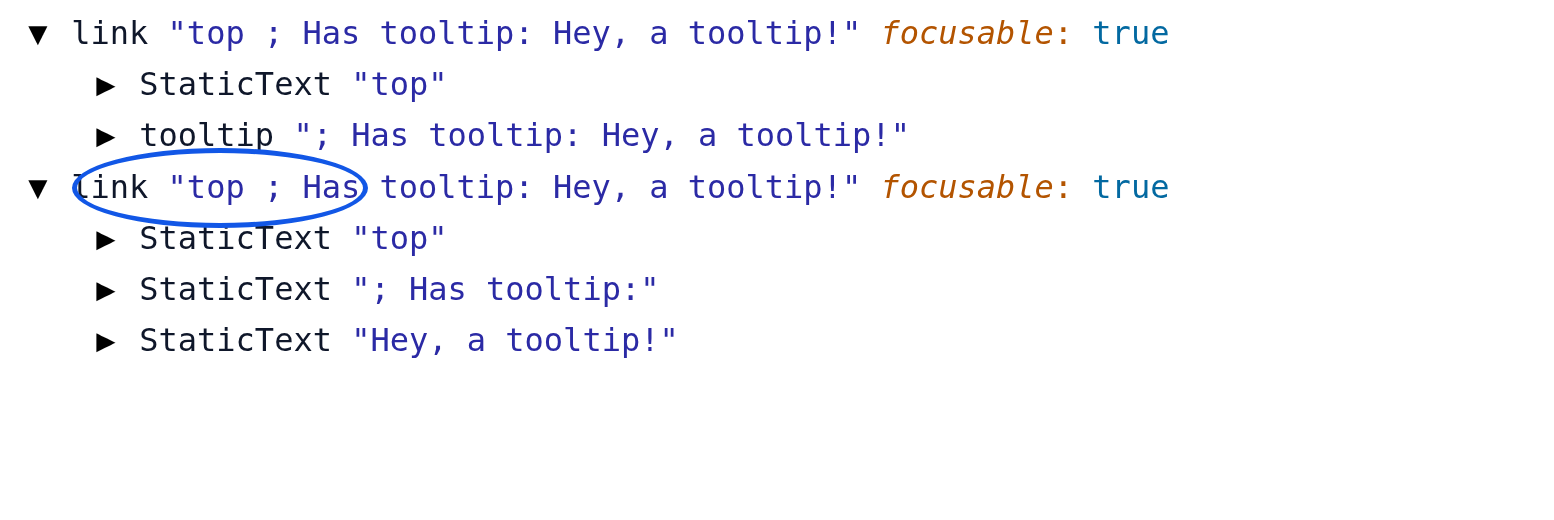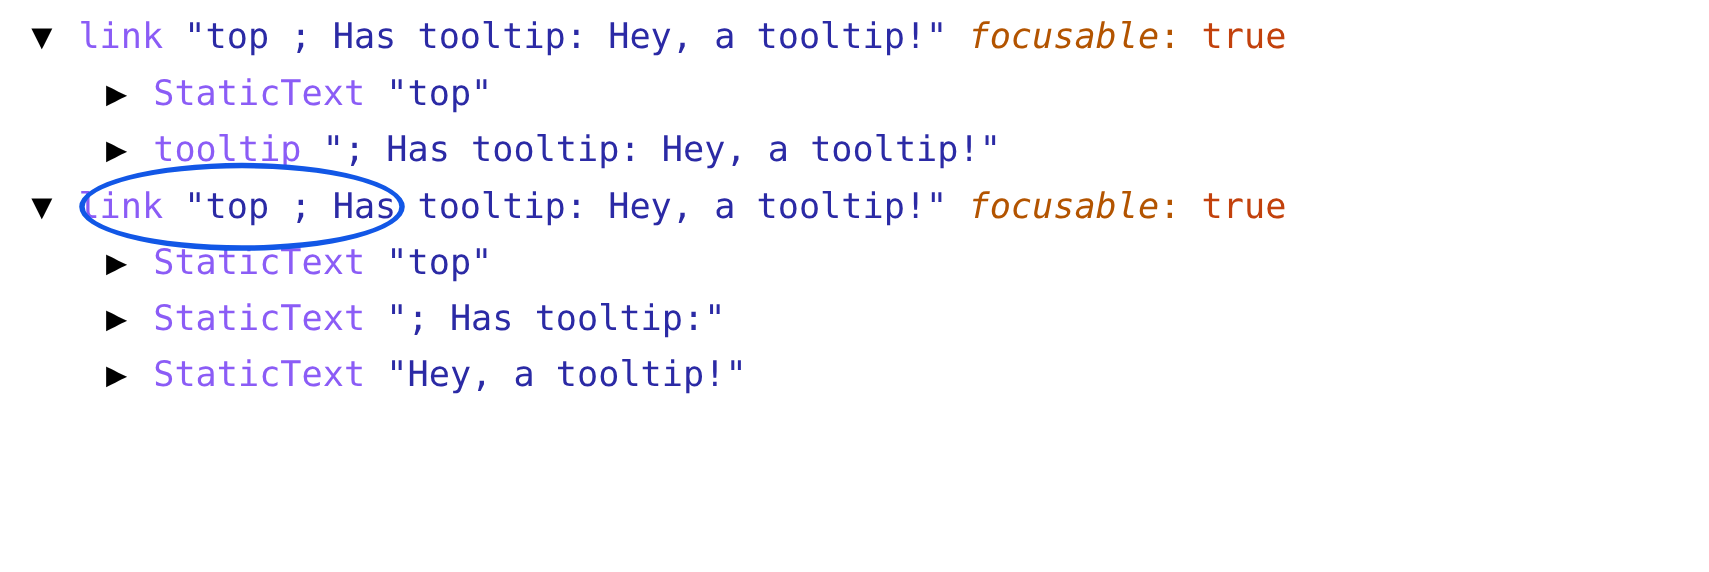--- a/index.html
+++ b/index.html
@@ -26,25 +26,25 @@
 
   .toggle {
     display: inline-block;
     width: 28px;
     text-align: center;
     color: #000;
     vertical-align: baseline;
     user-select: none;
   }
 
-  .role       { color: #8b5cf6; }   
+  .role       { color: #0f172a; }   
   .name       { color: #2b2aa5; }   
   .prop-key   { color: #b35400; font-style: italic; }   
   .prop-colon { color: #b35400; }
-  .prop-val   { color: #c2410c; }   
+  .prop-val   { color: #0369a1; }   
 
   .annotation-ellipse {
     position: absolute;
     border: 5px solid #1257e6;
     border-radius: 50%;
     pointer-events: none;
     background: transparent;
     box-sizing: border-box;
   }
 </style>

